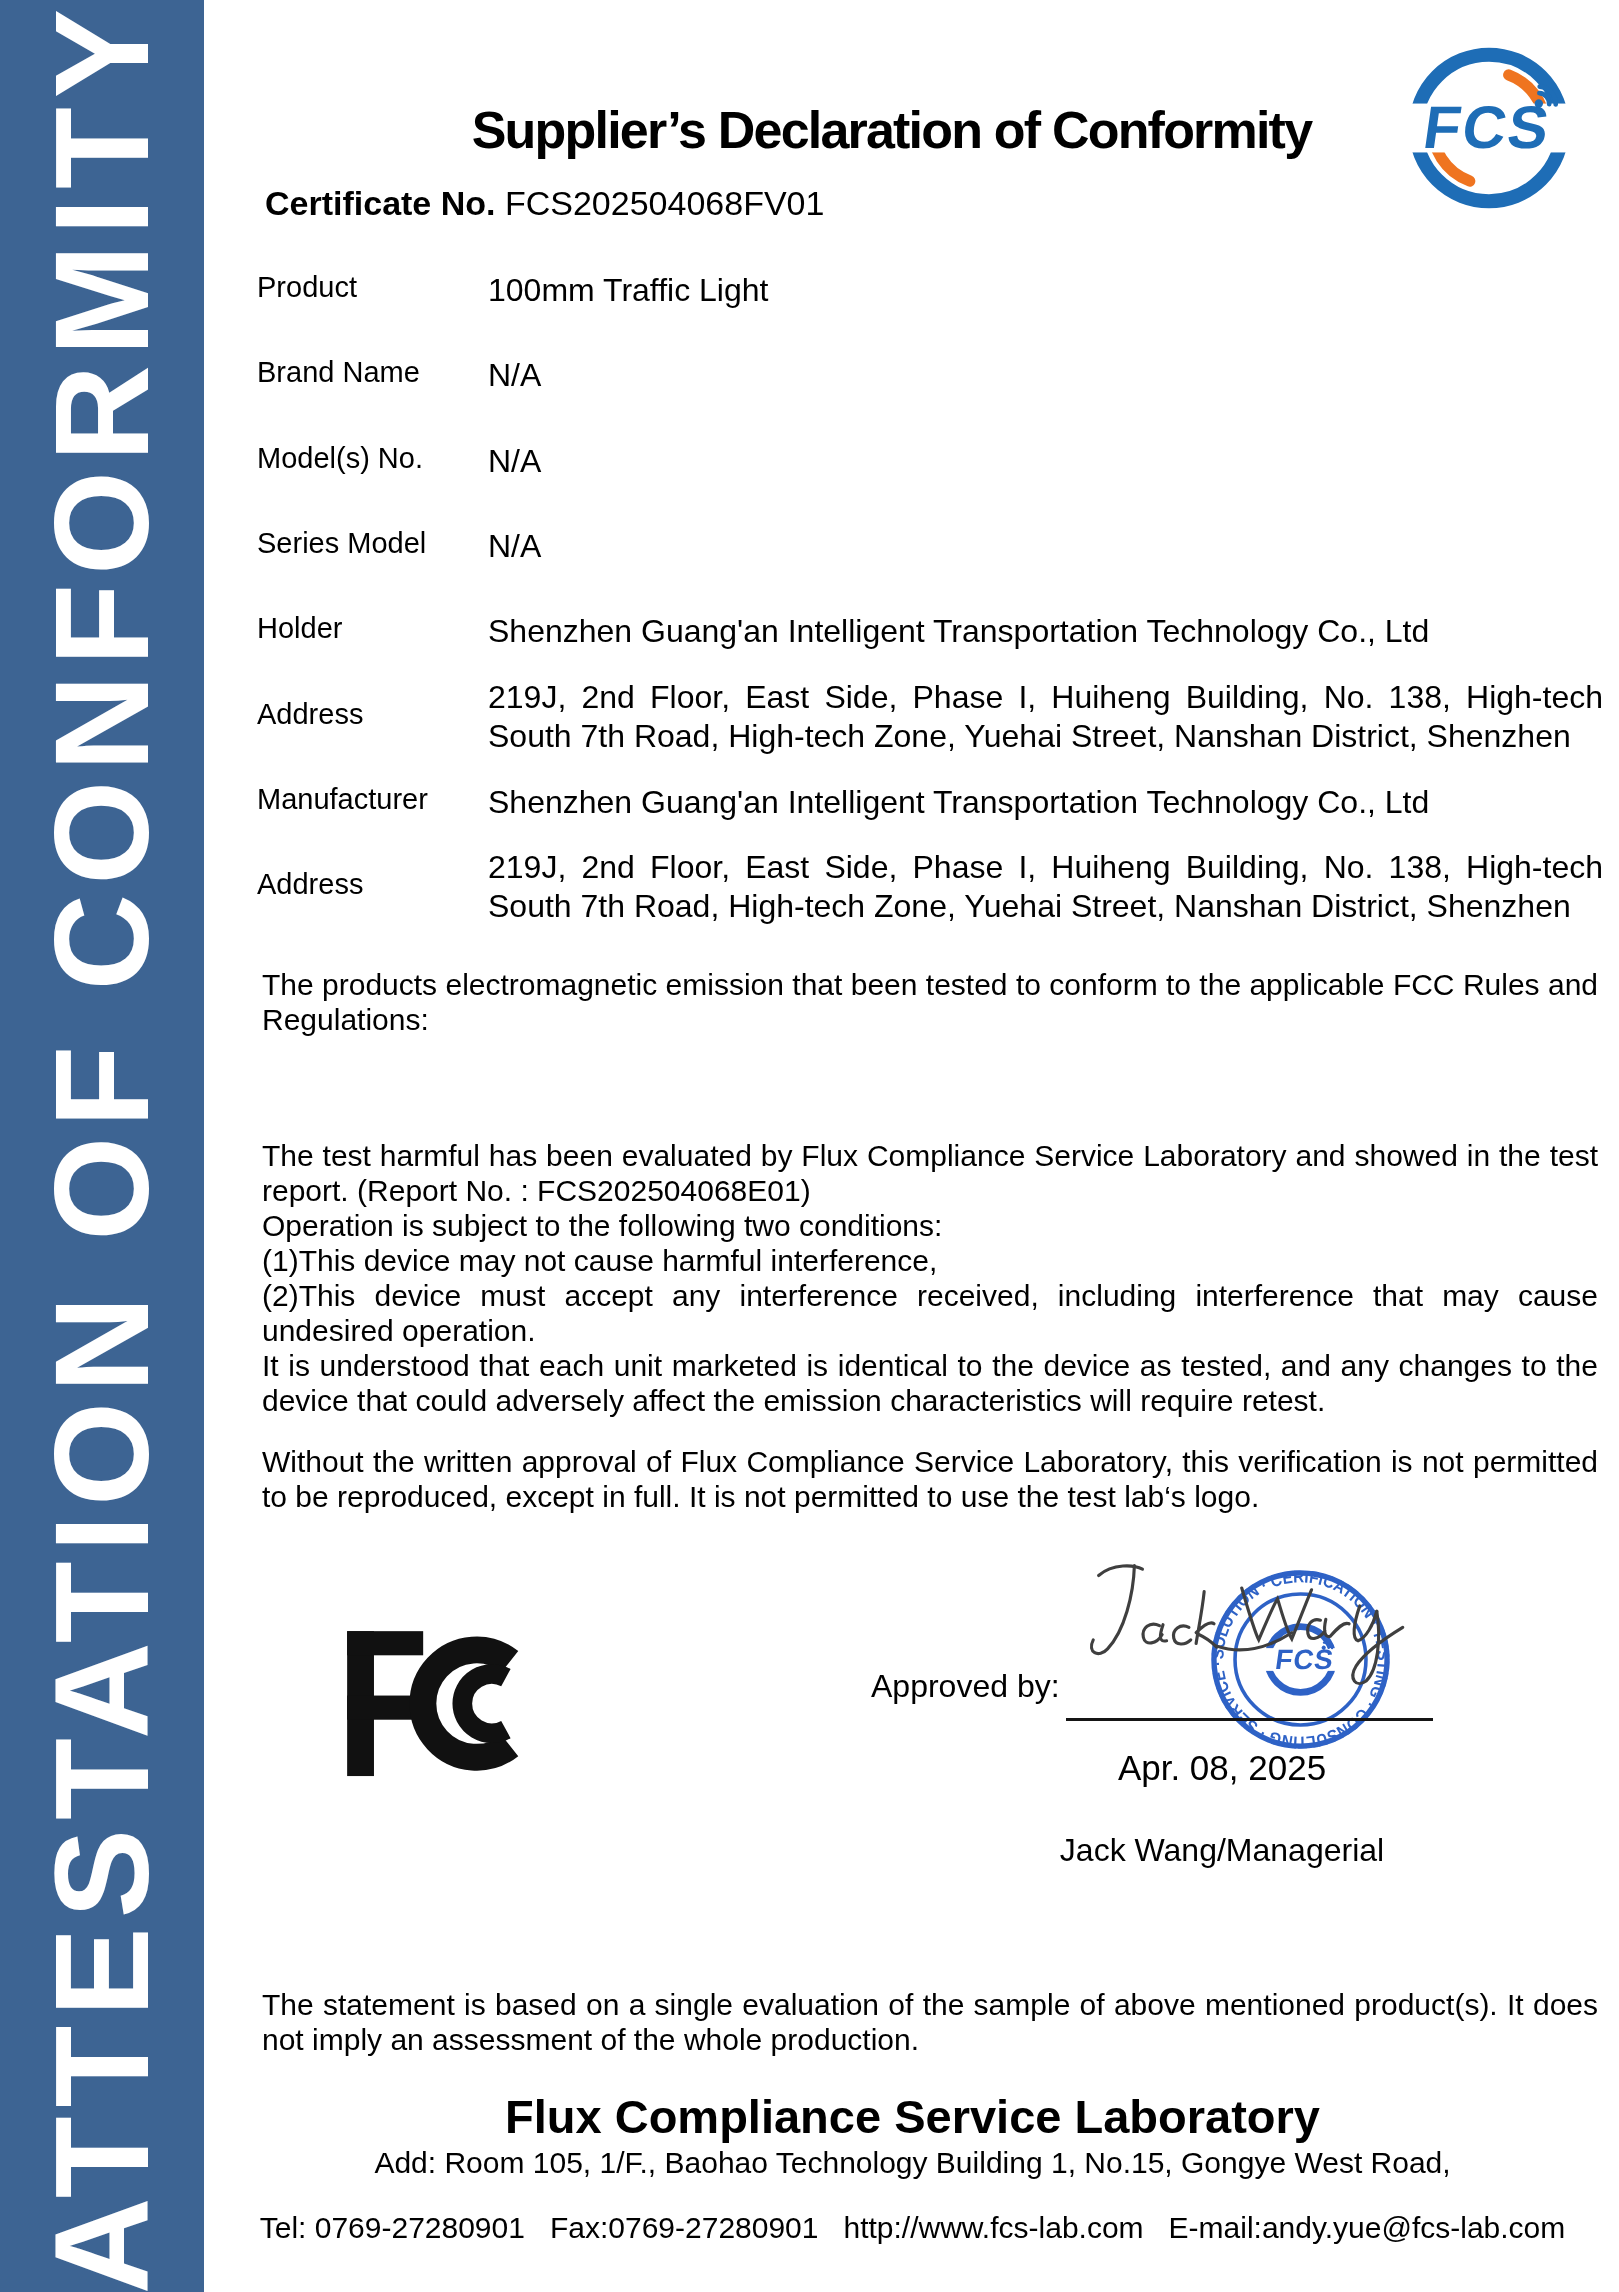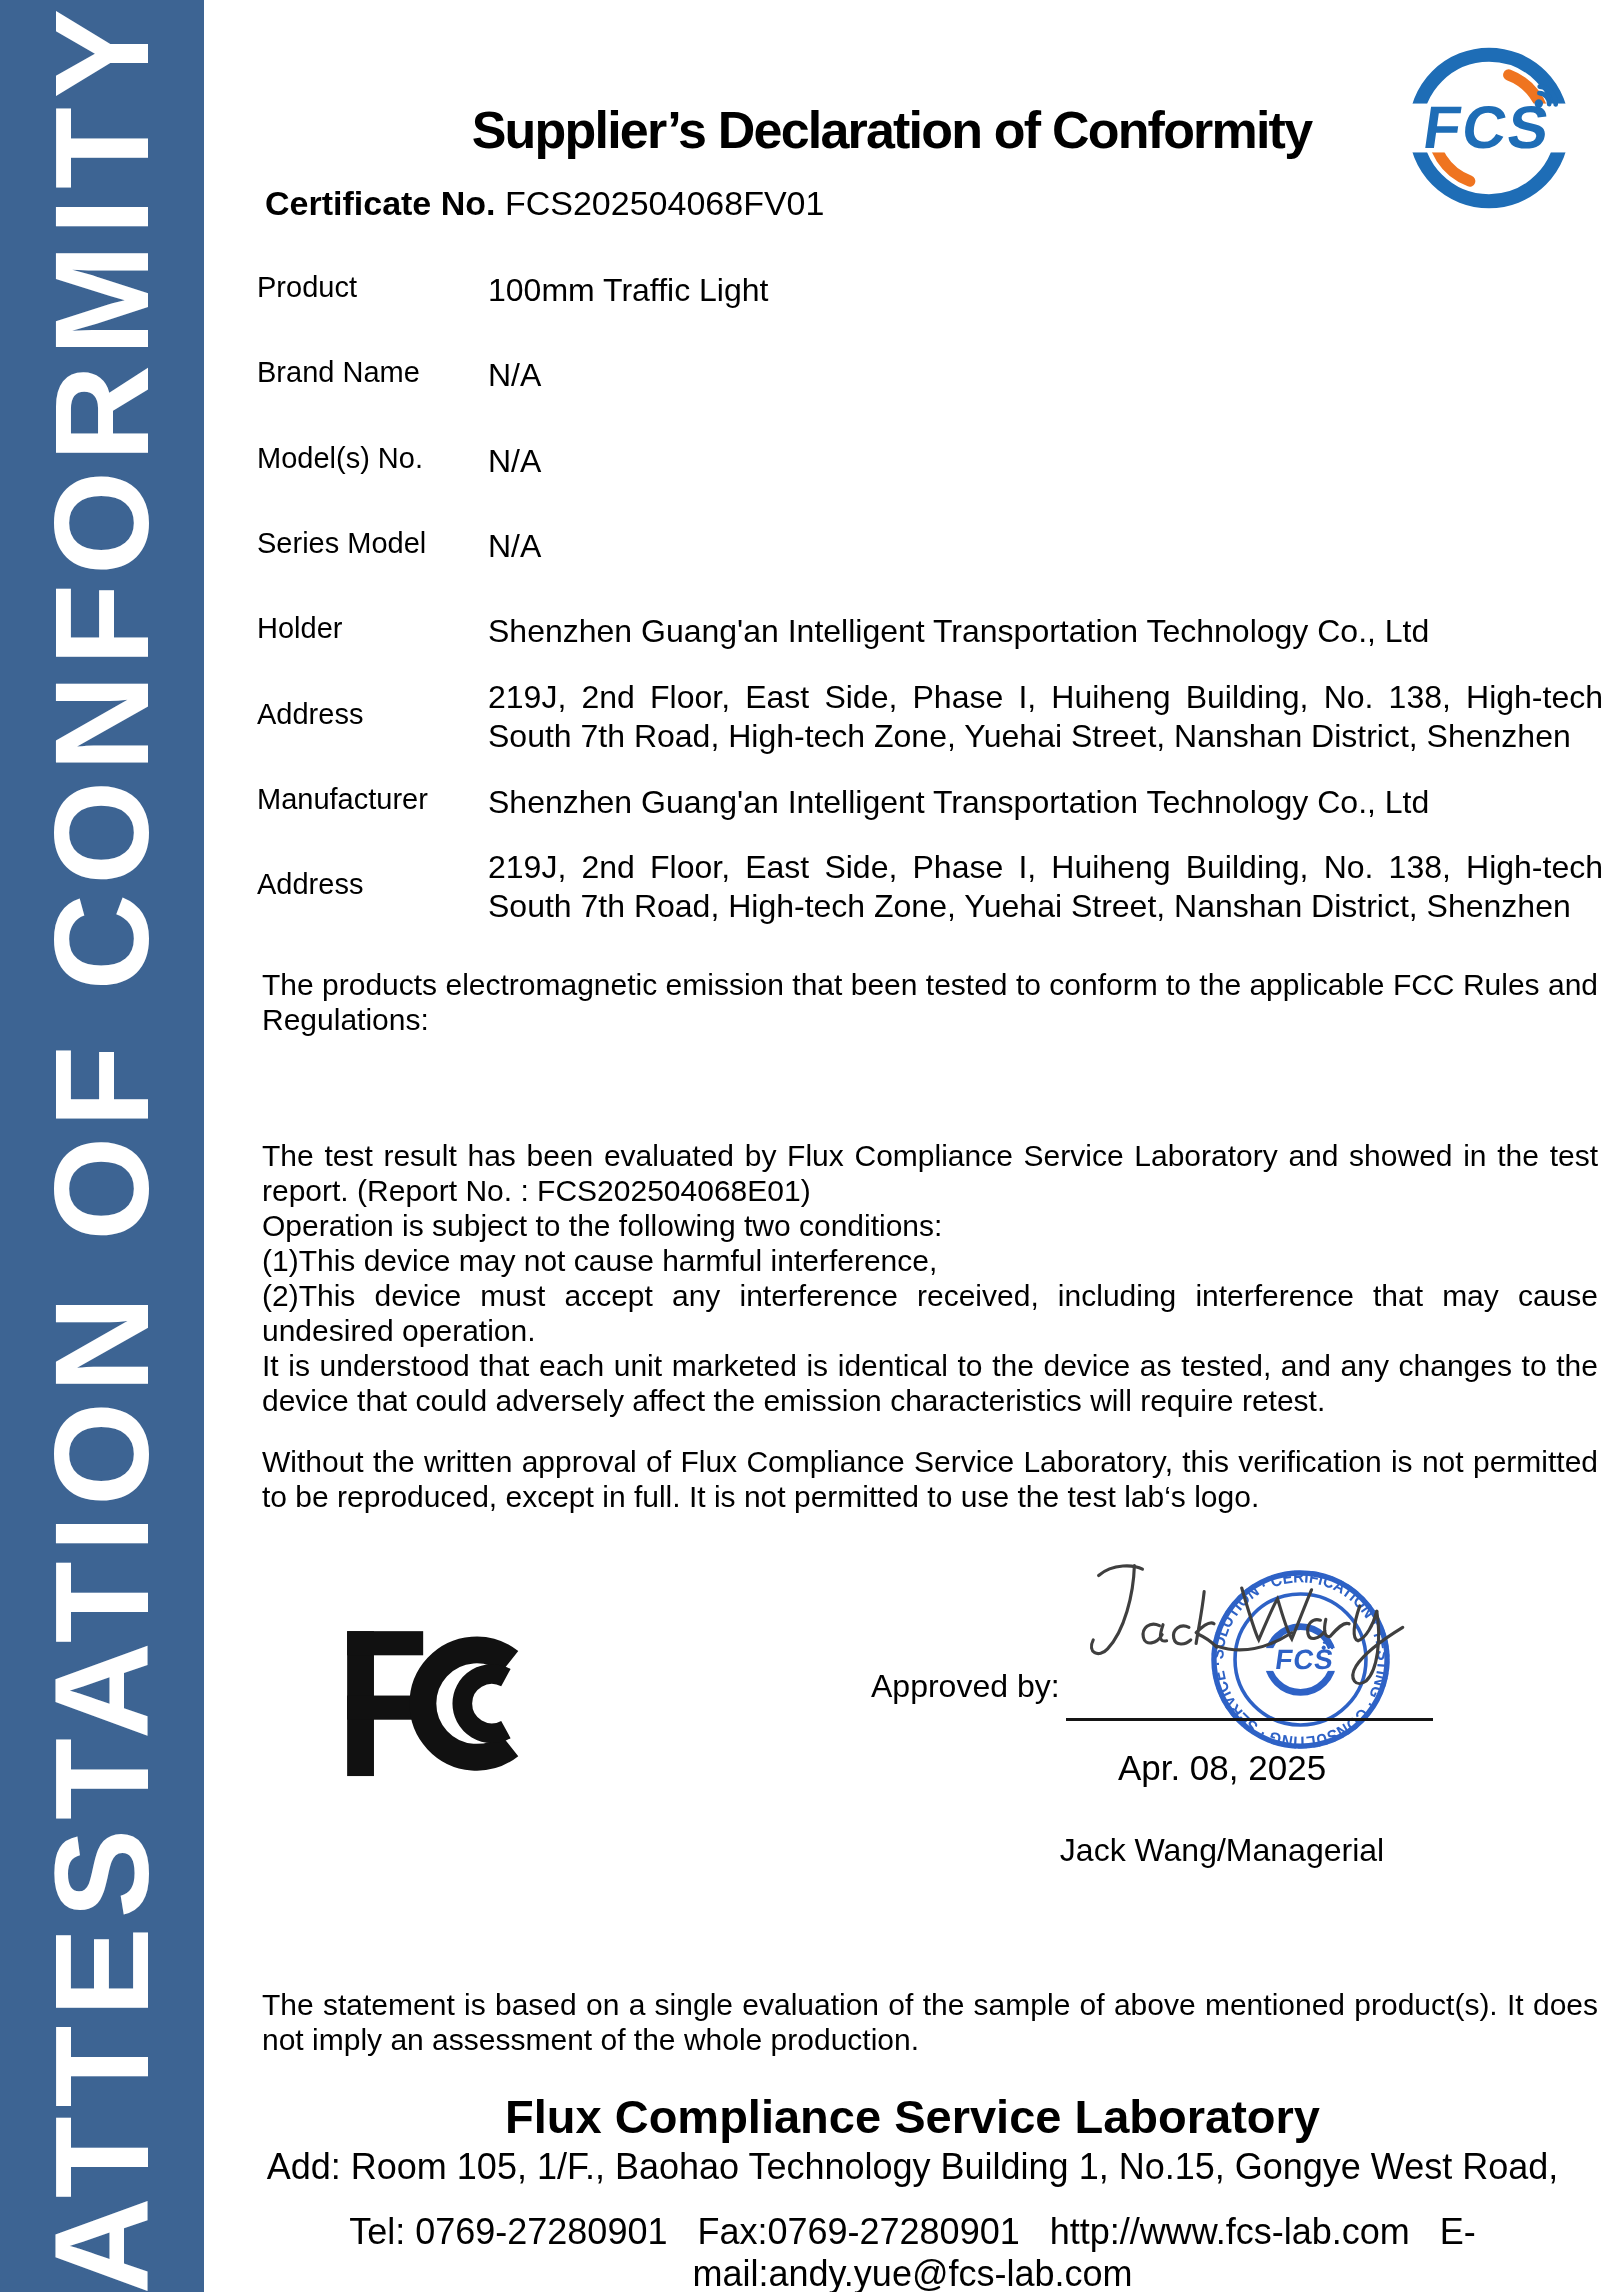--- a/index.html
+++ b/index.html
@@ -26,21 +26,21 @@
   .row-label{left:257px;font-size:29px;font-weight:normal;white-space:nowrap;}
   .row-value{left:488px;font-size:32px;line-height:39px;width:1115px;}
   .para{left:262px;width:1336px;font-size:30px;line-height:35px;text-align:justify;}
   .bold-line{font-weight:bold;}
   .approved-label{left:871px;top:1668px;font-size:32px;}
   .sign-line{left:1066px;top:1718px;width:367px;height:2.7px;background:#151515;}
   .date-text{left:1034px;top:1748px;width:376px;text-align:center;font-size:35px;}
   .signer-text{left:1034px;top:1832px;width:376px;text-align:center;font-size:32px;}
   .disclaimer{top:1987px;}
   .lab-name{left:206px;top:2089px;width:1413px;text-align:center;font-size:47px;font-weight:bold;}
-  .lab-line{left:206px;width:1413px;text-align:center;font-size:36px;white-space:pre-wrap;}
+  .lab-line{left:206px;width:1413px;text-align:center;font-size:30px;white-space:pre-wrap;}
   svg{display:block;}
 </style>
 </head>
 <body>
 
 <div class="page">
 
   <div class="abs sidebar">
     <div class="sidebar-text">ATTESTATION OF CONFORMITY</div>
   </div>
@@ -91,21 +91,21 @@
   <div class="abs row-value" style="top:783px;">Shenzhen Guang'an Intelligent Transportation Technology Co., Ltd</div>
 
   <div class="abs row-label" style="top:868px;">Address</div>
   <div class="abs row-value" style="top:848px;text-align:justify;">219J, 2nd Floor, East Side, Phase I, Huiheng Building, No. 138, High-tech South 7th Road, High-tech Zone, Yuehai Street, Nanshan District, Shenzhen</div>
 
   <div class="abs para" style="top:967px;">
     <div>The products electromagnetic emission that been tested to conform to the applicable FCC Rules and Regulations:</div>
   </div>
 
   <div class="abs para" style="top:1138px;">
-    <div>The test result has been evaluated by Flux Compliance Service Laboratory and showed in the test report. (Report No. : FCS202504068E01)</div>
+    <div>The test harmful has been evaluated by Flux Compliance Service Laboratory and showed in the test report. (Report No. : FCS202504068E01)</div>
     <div>Operation is subject to the following two conditions:</div>
     <div>(1)This device may not cause harmful interference,</div>
     <div>(2)This device must accept any interference received, including interference that may cause undesired operation.</div>
     <div>It is understood that each unit marketed is identical to the device as tested, and any changes to the device that could adversely affect the emission characteristics will require retest.</div>
   </div>
 
   <div class="abs para" style="top:1444px;">Without the written approval of Flux Compliance Service Laboratory, this verification is not permitted to be reproduced, except in full. It is not permitted to use the test lab‘s logo.</div>
 
   <div class="abs" style="left:338px;top:1624px;width:224px;height:161px;">
     <svg width="224" height="161" viewBox="0 0 250 180">

